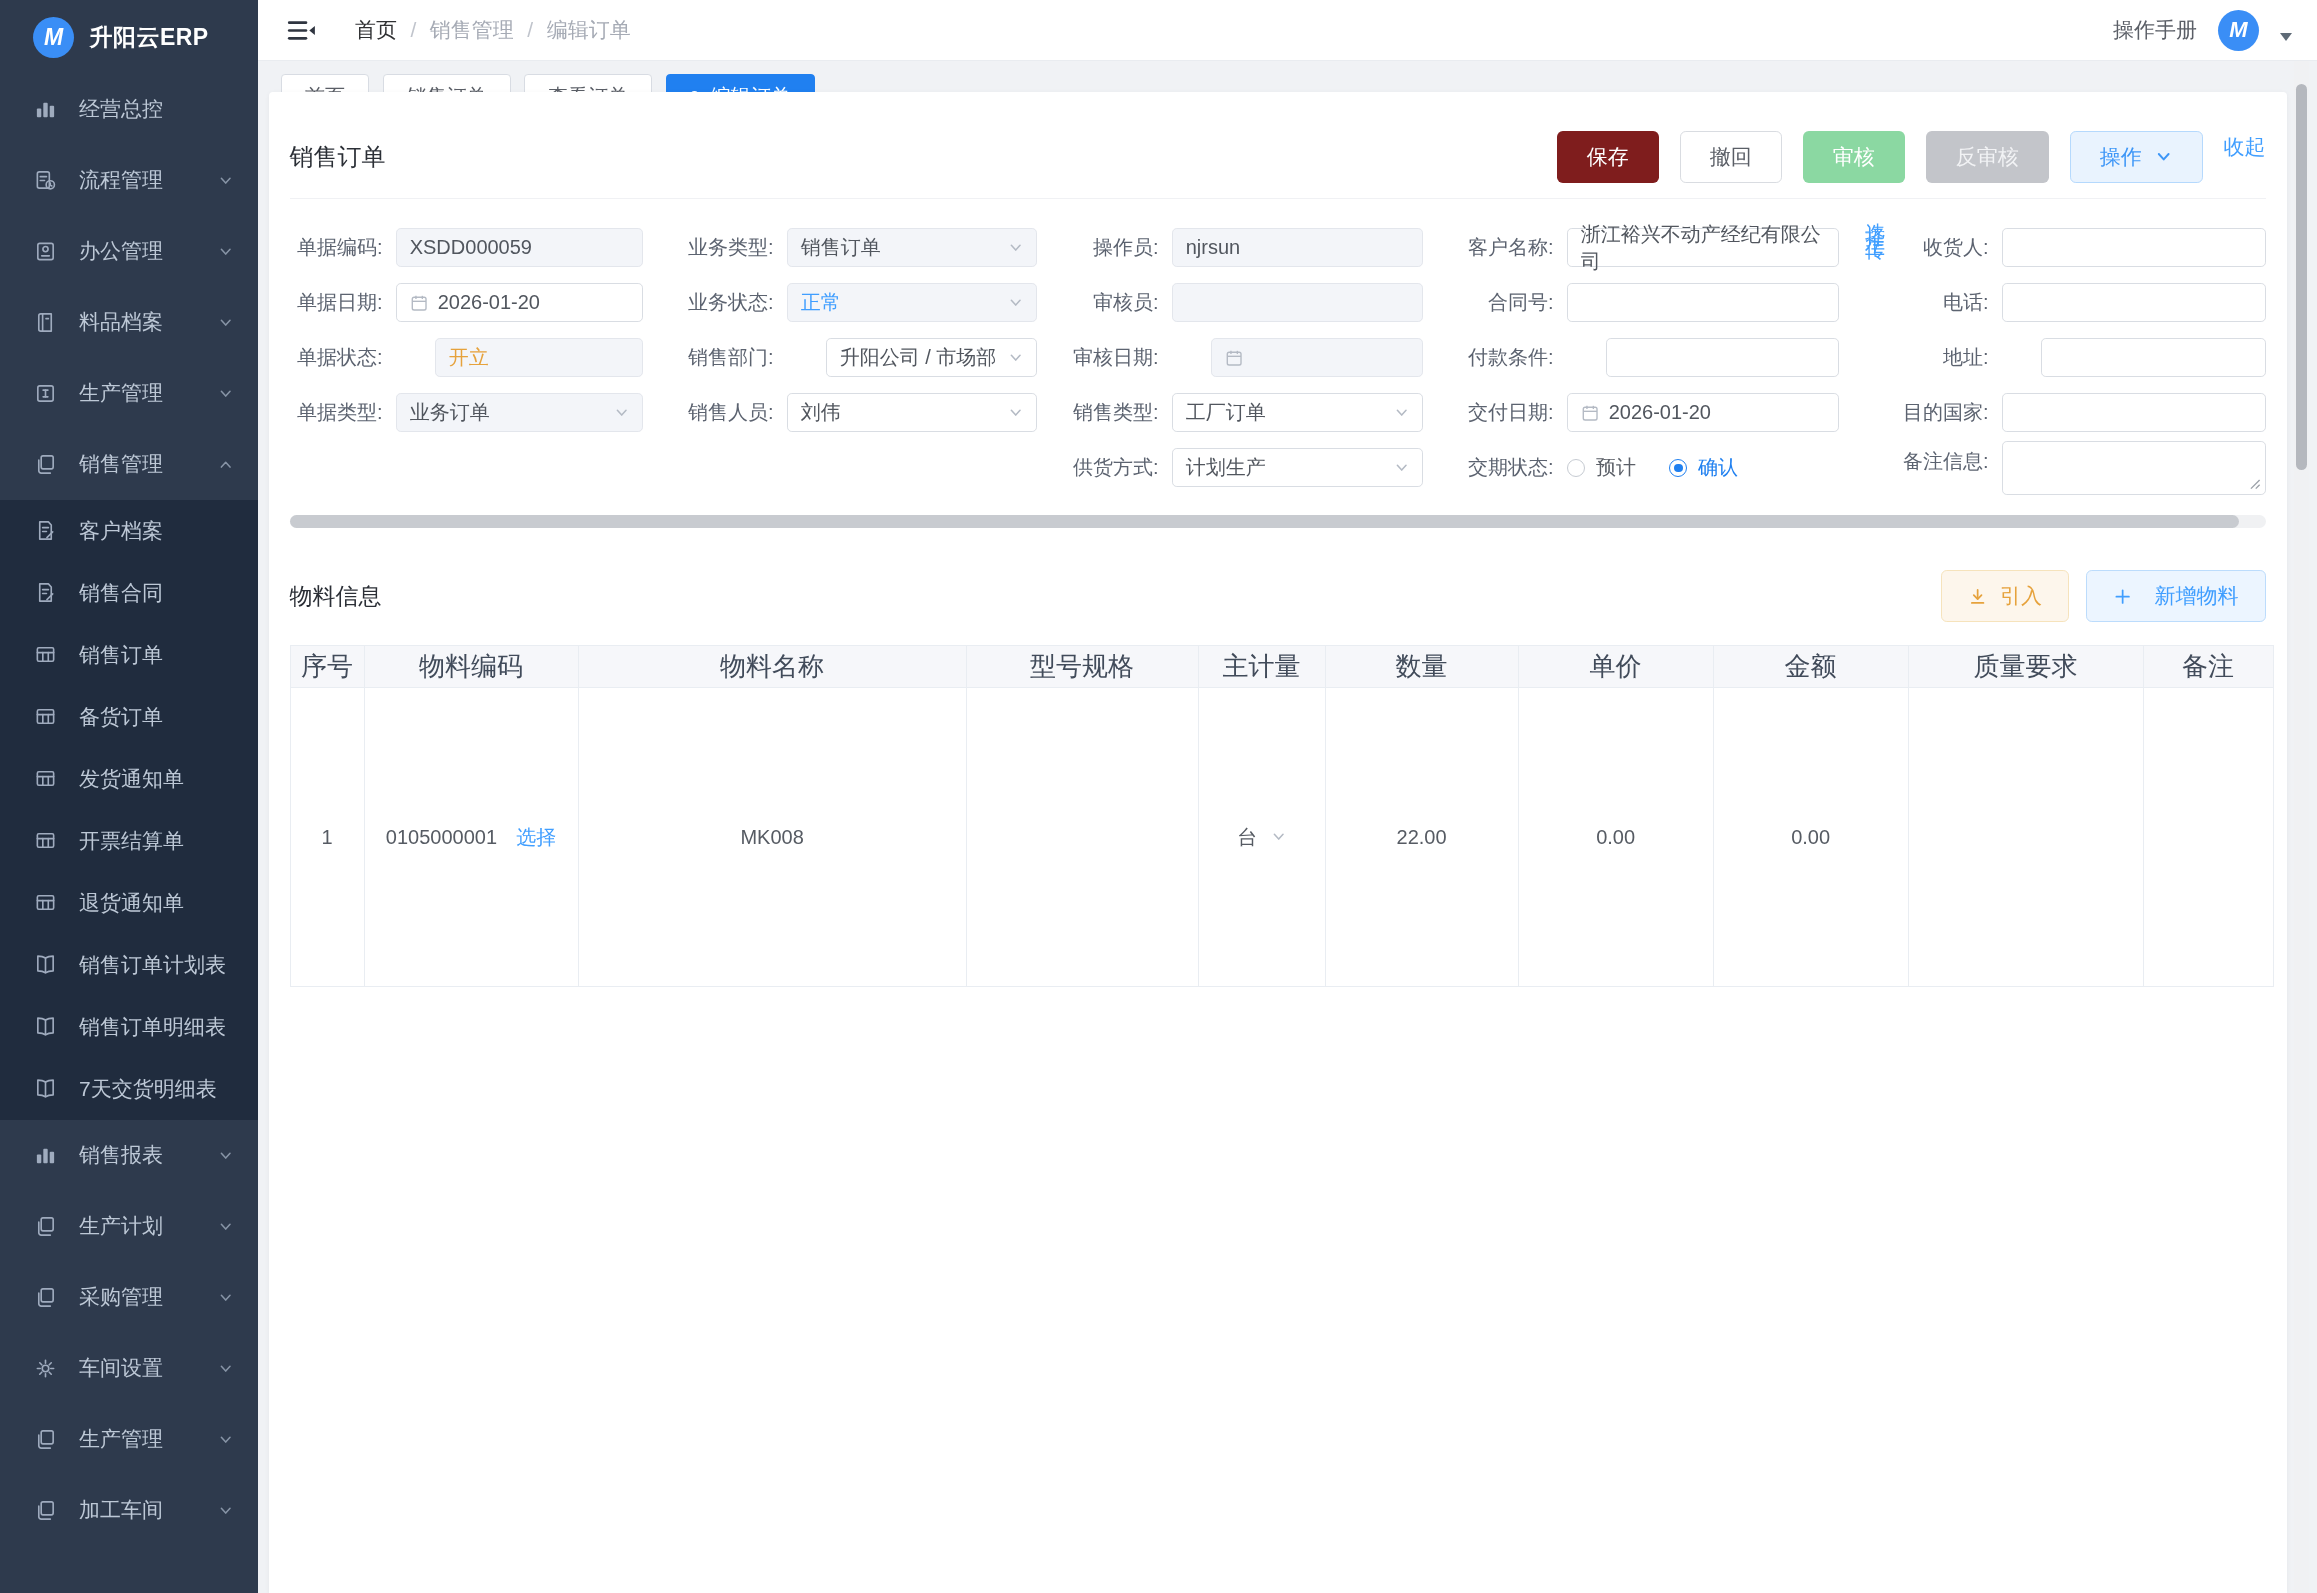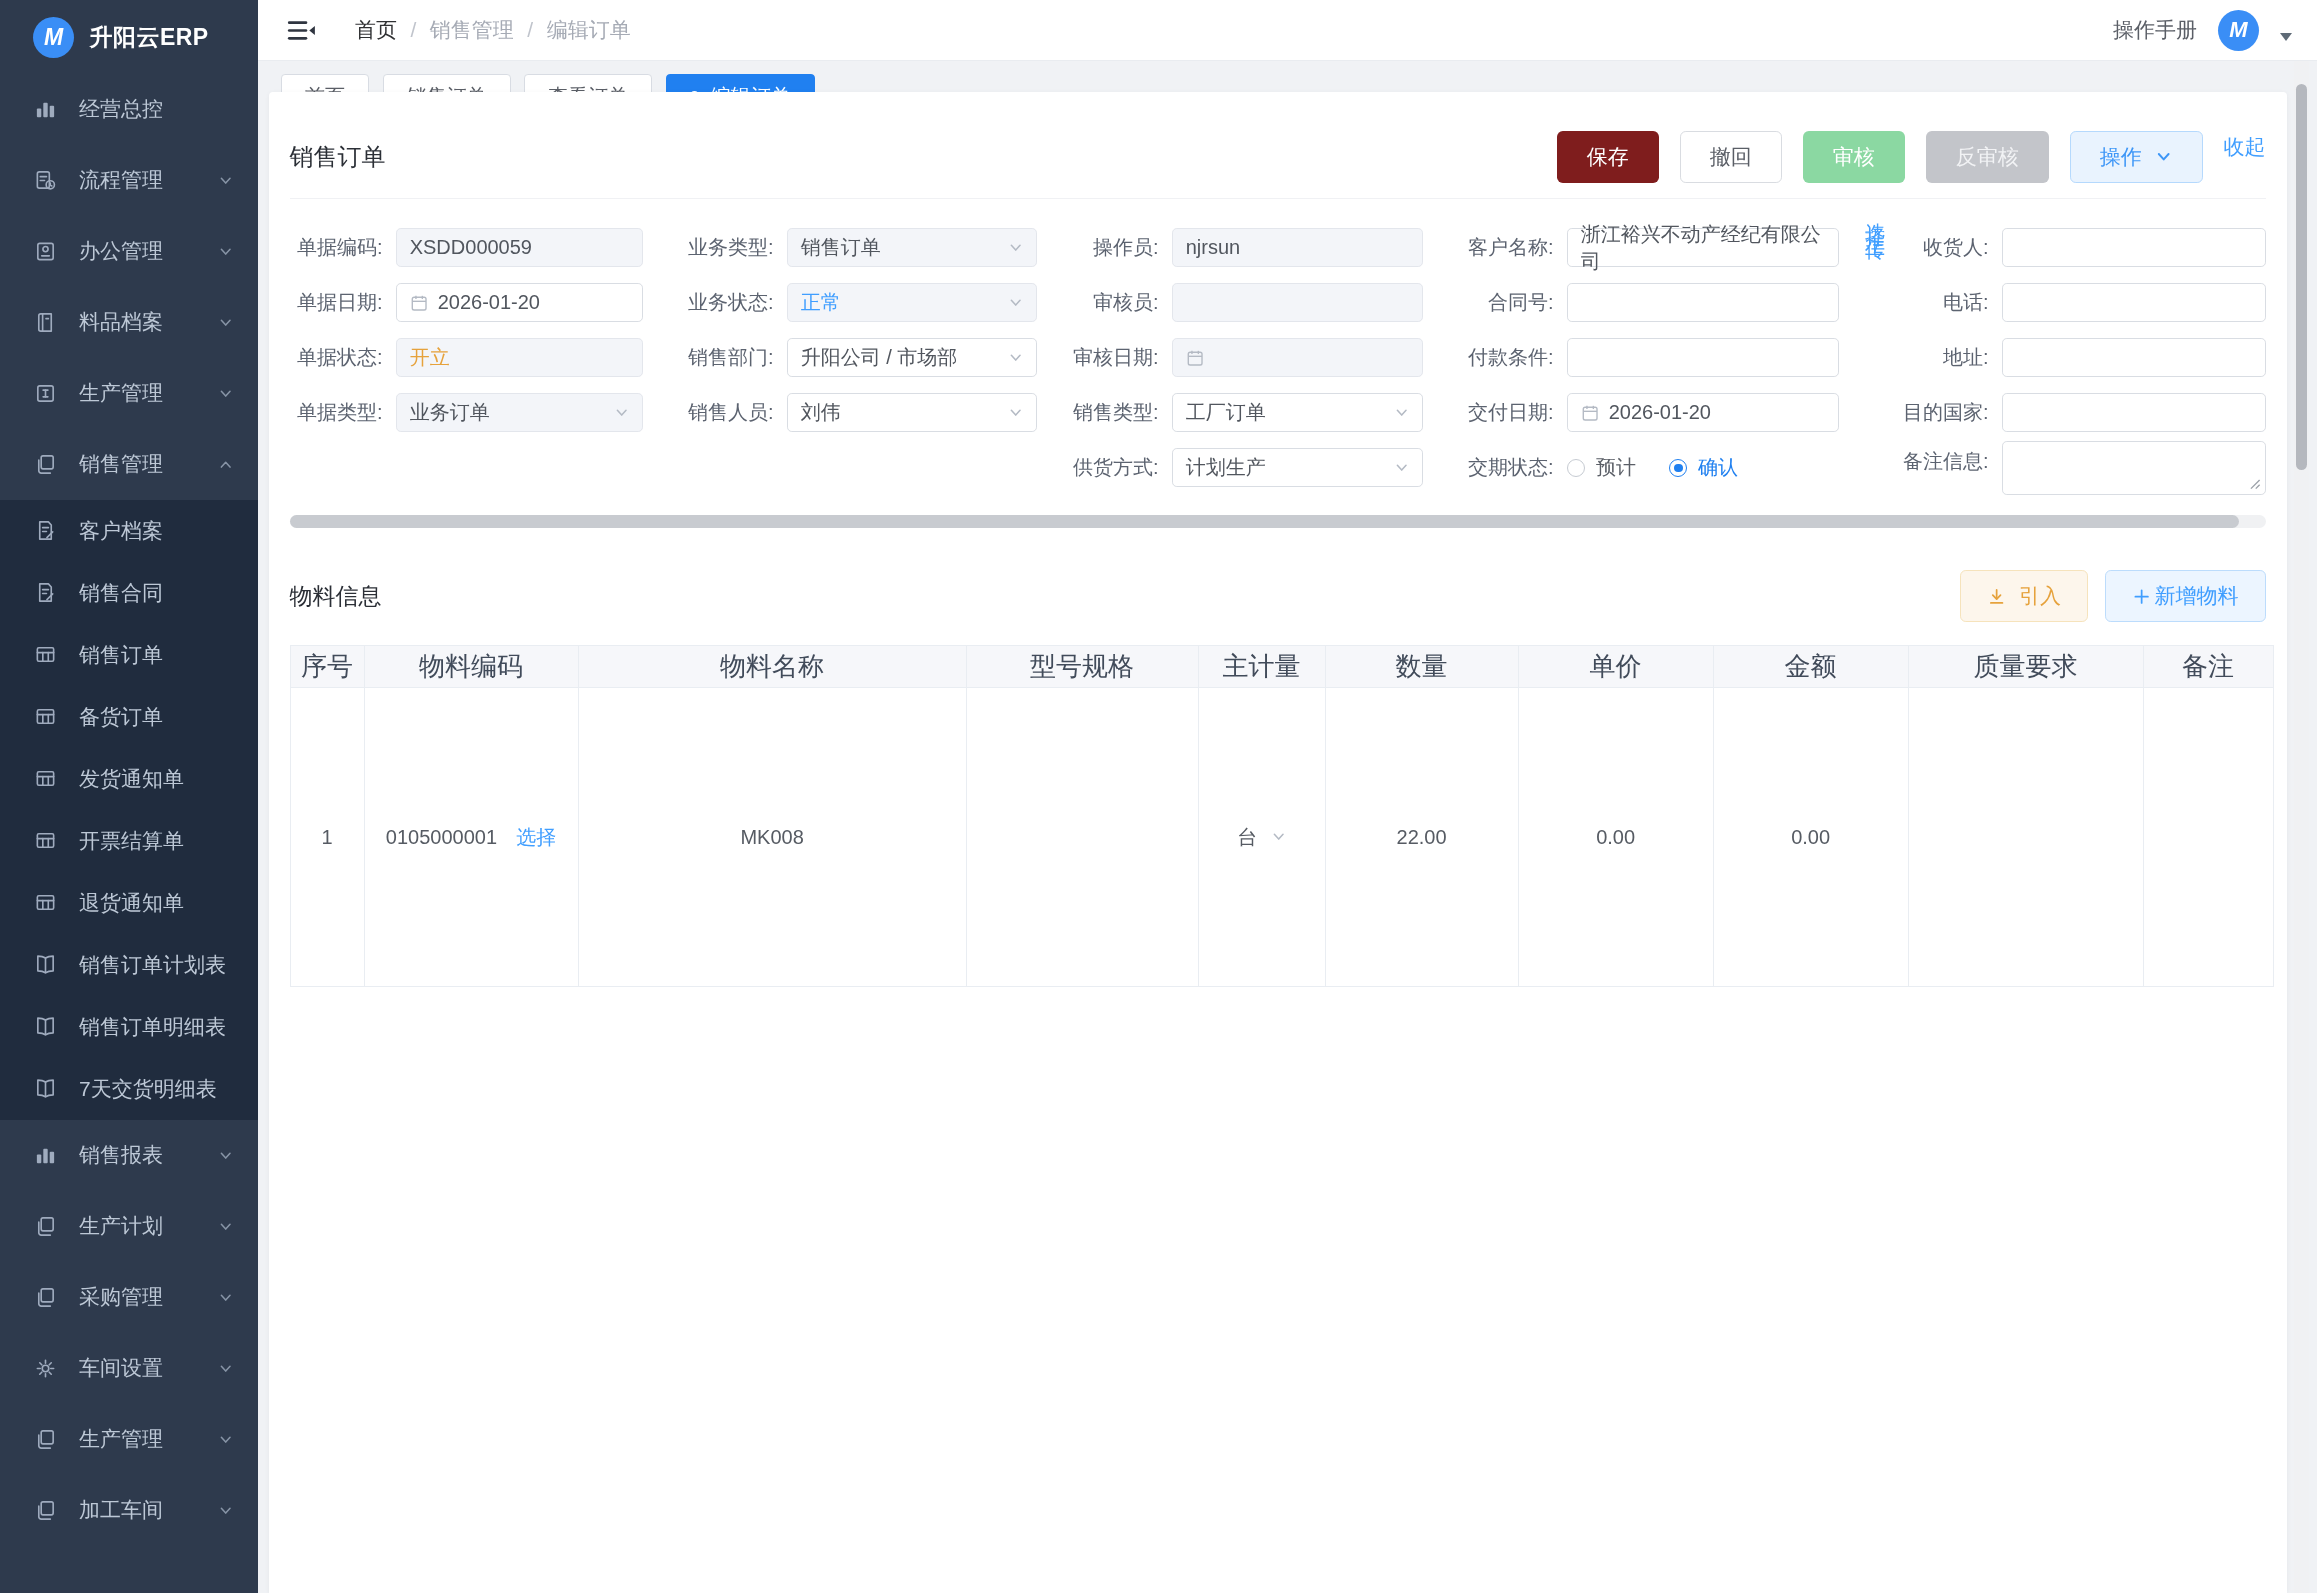--- a/index.html
+++ b/index.html
@@ -64,21 +64,21 @@
   .lw1 { width:93px; } .lw2 { width:106px; } .lw3 { width:97px; } .lw4 { width:106px; } .lw5 { width:108px; }
   .control { flex:1; height:39px; border:1px solid #d9dde3; border-radius:4.8px; background:#fff; display:flex; align-items:center; padding:0 12.6px; font-size:20px; color:#51565e; }
   .c1 .control,.c2 .control,.c3 .control { margin-right:25px; }
   .c4 .control { margin-right:42px; }
   .control.disabled { background:#f3f5f9; border-color:#e3e6ec; }
   .control .sel-chevron { margin-left:auto; width:15.4px; height:15.4px; color:#b4bac4; flex:none; }
   .cal-icon { width:18.3px; height:18.3px; color:#b4bac4; margin-right:9.7px; flex:none; }
   .blue-text { color:#409eff; }
   .orange-text { color:#e6a23c; }
   .c1{grid-column:1;} .c2{grid-column:2;} .c3{grid-column:3;} .c4{grid-column:4;} .c5{grid-column:5;}
-  .r1{grid-row:1;} .r2{grid-row:2;} .r3{grid-row:3;} .r4{grid-row:4;} .r5{grid-row:5;}
+  .r1{grid-row:1;} .r2{grid-row:2;} .r3{grid-row:3;gap:39px;} .r4{grid-row:4;} .r5{grid-row:5;}
   .vlinks { position:absolute; left:1572px; top:7.7px; width:27px; display:flex; flex-direction:column; }
   .vlink { color:#409eff; font-size:20px; line-height:26px; writing-mode:vertical-rl; text-orientation:upright; letter-spacing:3.9px; cursor:pointer; margin-bottom:5.8px; }
   .radio-group { display:flex; align-items:center; gap:33px; }
   .radio { display:flex; align-items:center; gap:10.6px; cursor:pointer; }
   .radio-circle { width:18.3px; height:18.3px; border-radius:50%; border:1.4px solid #c6cbd2; background:#fff; position:relative; flex:none; }
   .radio.checked .radio-circle { border:1.9px solid #2080f0; }
   .radio.checked .radio-circle::after { content:""; position:absolute; left:50%; top:50%; width:8.7px; height:8.7px; margin:-4.3px 0 0 -4.3px; border-radius:50%; background:#2080f0; }
   .radio-label { font-size:20px; color:#5a5e66; }
   .radio.checked .radio-label { color:#2080f0; }
   .textarea { height:54px; align-items:flex-start; padding-top:6.8px; position:relative; }
@@ -86,21 +86,21 @@
 
   
   .hscroll { margin-top:19.3px; height:13.5px; border-radius:6.8px; background:#f0f1f3; position:relative; }
   .hscroll .thumb { position:absolute; left:0; top:0; height:13.5px; width:calc(100% - 27px); background:#c8cbd0; border-radius:6.8px; }
 
   
   .materials-head { display:flex; align-items:center; margin-top:42px; }
   .materials-title { font-size:23px; color:#2b2f36; font-weight:500; }
   .mat-buttons { margin-left:auto; display:flex; gap:17.4px; }
   .btn-warn-light { background:#fdf6ec; border-color:#f6e3bc; color:#e6a23c; gap:12.6px; padding:0 26px; }
-  .btn-blue-light { background:#ecf5ff; border-color:#bcdcfc; color:#409eff; gap:3px; padding:12px 26px; }
+  .btn-blue-light { background:#ecf5ff; border-color:#bcdcfc; color:#409eff; gap:22px; padding:12px 26px; }
   .btn-warn-light svg,.btn-blue-light svg { width:19.3px; height:19.3px; }
 
   table.mat { margin-top:23px; border-collapse:collapse; width:1984px; table-layout:fixed; }
   table.mat th { height:42px; background:#f6f7fa; color:#414b5a; font-size:26px; font-weight:normal; border:1px solid #e9edf2; }
   table.mat td { height:299px; background:#fff; border:1px solid #e9edf2; text-align:center; vertical-align:middle; font-size:20px; color:#565b63; }
   .cell-link { color:#409eff; margin-left:19.3px; cursor:pointer; }
   .unit-cell { display:inline-flex; align-items:center; gap:13.5px; cursor:pointer; }
   .unit-cell svg { width:15.4px; height:15.4px; color:#b4bac4; }
 
   

